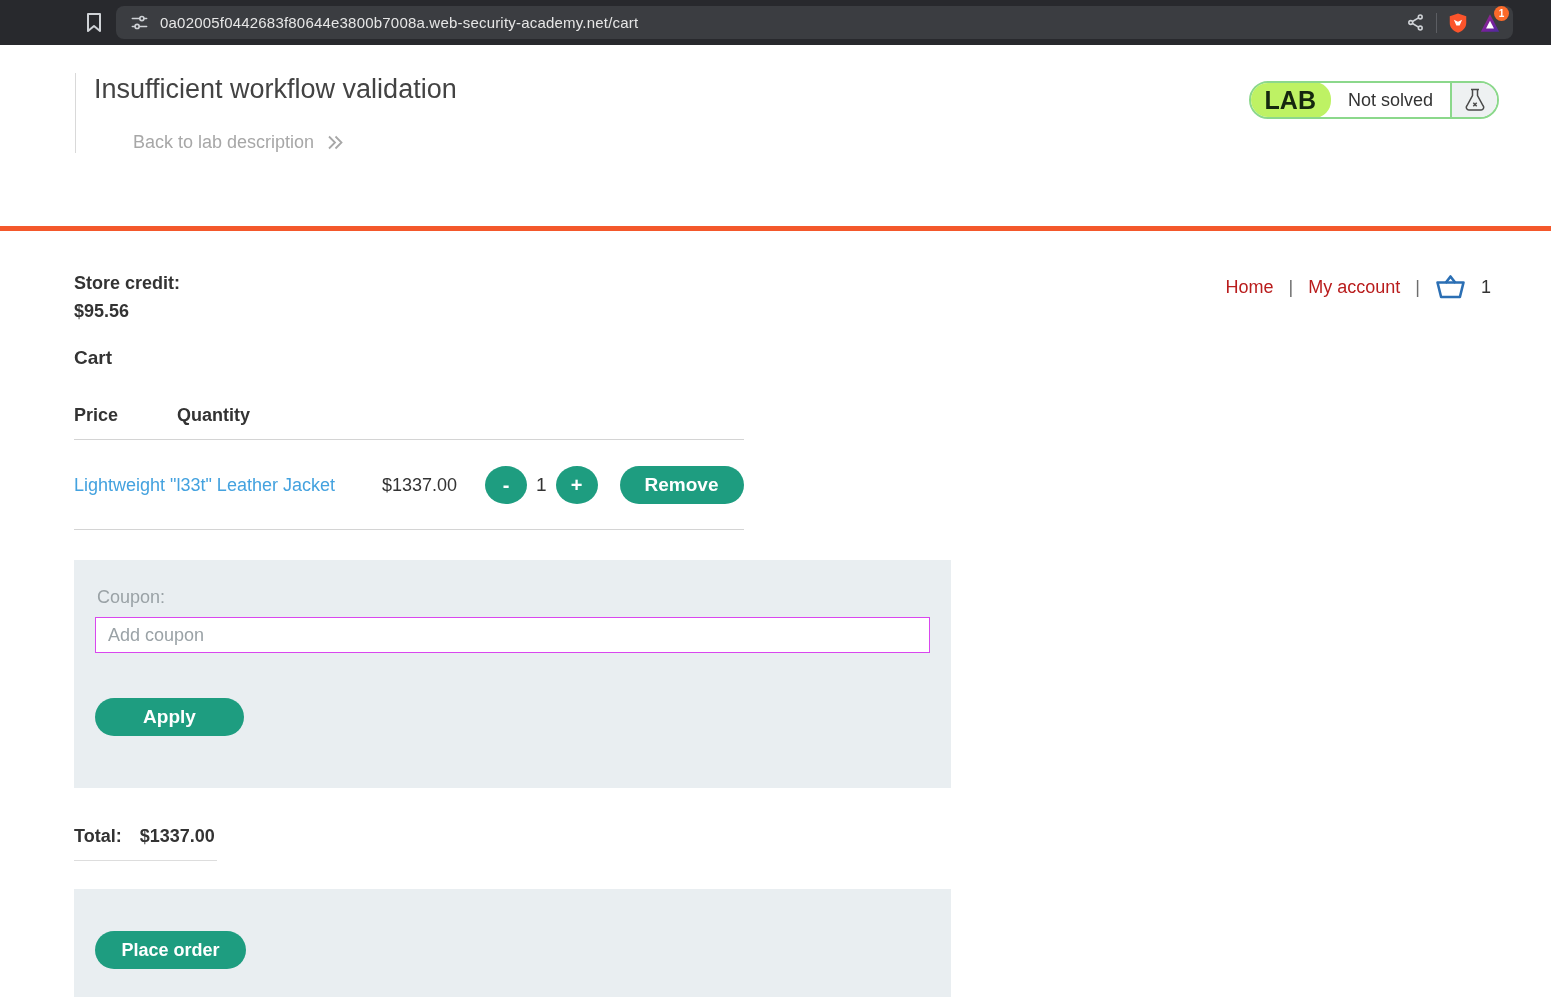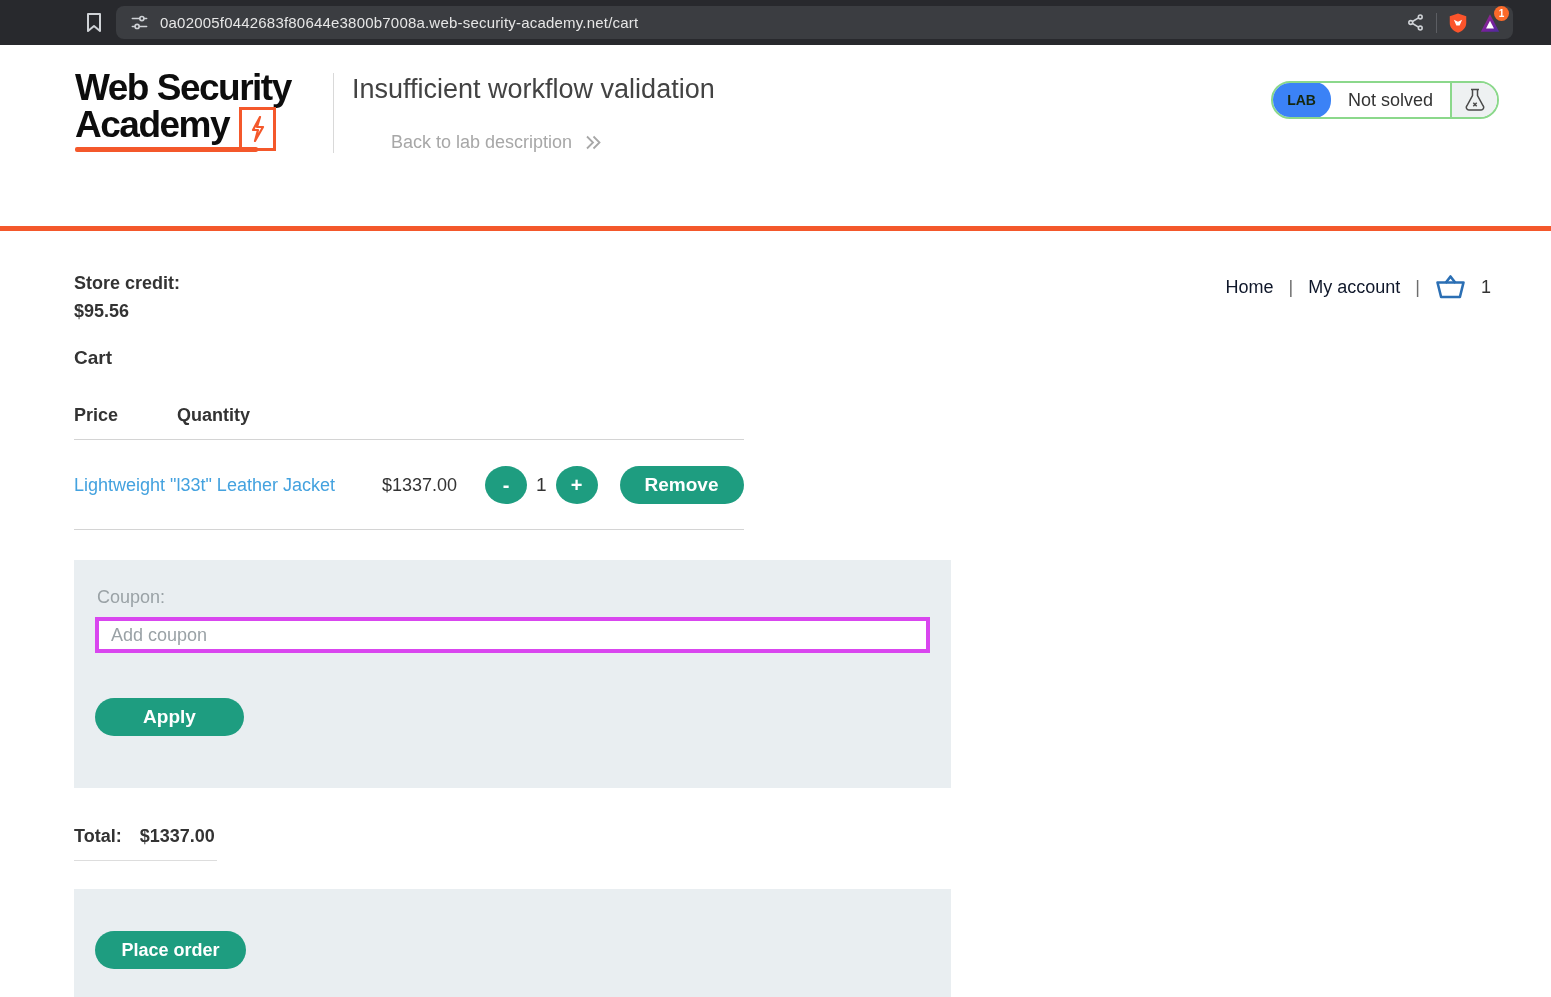--- a/index.html
+++ b/index.html
@@ -21,53 +21,53 @@
   .logo-line1 { font-size:37px; font-weight:bold; letter-spacing:-1.5px; color:#0d0d0d; line-height:1.0; }
   .logo-row2 { display:flex; align-items:flex-end; }
   .logo-line2 { font-size:37px; font-weight:bold; letter-spacing:-1.5px; color:#0d0d0d; line-height:1.0; }
   .bolt-box { width:37px; height:44px; border:3px solid #f4582b; margin-left:10px; margin-bottom:-8px; display:flex; align-items:center; justify-content:center; }
   .logo-underline { width:183px; height:5px; background:#f4582b; margin-top:4px; border-radius:2px; }
   .header-div { width:1px; background:#d9d9d9; height:80px; margin:4px 18px 0 0; }
   .titleblock { padding-top:5px; }
   .lab-title { font-size:27px; color:#434343; font-weight:400; }
   .back-link { margin-top:27px; display:flex; align-items:center; gap:10px; font-size:18px; color:#a7a7a7; cursor:pointer;margin-left:39px; }
   .lab-badge { margin-left:auto; margin-top:12px; display:inline-flex; align-items:stretch; height:38px; border:2px solid #8bd88b; border-radius:20px; overflow:hidden; background:#fff; flex:0 0 auto; }
-  .lab-cell { background:#3b82f6; display:flex; align-items:center; padding:9px 15px; font-weight:bold; font-size:14px; color:#15270f; border-radius:0 17px 17px 0; margin:-1px 0 -1px -1px; }
+  .lab-cell { background:#bef264; display:flex; align-items:center; padding:9px 15px; font-weight:bold; font-size:25px; color:#15270f; border-radius:0 17px 17px 0; margin:-1px 0 -1px -1px; }
   .status-cell { display:flex; align-items:center; padding:0 17px; font-size:18px; color:#333; background:#fff; }
   .flask-cell { width:47px; background:#eef1f2; border-left:2px solid #8bd88b; display:flex; align-items:center; justify-content:center; }
 
   .orange-rule { height:5px; background:#f4582b; }
 
   
   .content { padding:38px 0 0 74px; }
   .toprow { display:flex; justify-content:space-between; padding-right:60px; }
   .store-credit { font-size:18px; font-weight:bold; color:#333; line-height:28px; }
   .nav { display:flex; align-items:center; gap:15px; font-size:18px; padding-top:4px; height:32px; }
-  .nav a { color:#0f172a; text-decoration:none; cursor:pointer; }
+  .nav a { color:#b91c1c; text-decoration:none; cursor:pointer; }
   .nav .sep { color:#6d6d6d; }
   .cart-count { color:#333; }
 
   .cart-heading { margin-top:22px; font-size:19px; font-weight:bold; color:#333; }
 
   .cart-table { width:670px; margin-top:36px; }
   .thead { display:flex; font-weight:bold; font-size:18px; color:#333; padding-bottom:13px; border-bottom:1px solid #d4d4d4; }
   .col-name { width:308px; }
   .col-price { width:103px; }
   .col-qty { flex:1; }
   .trow { display:flex; align-items:center; padding:26px 0 25px; border-bottom:1px solid #d4d4d4; }
   .item-link { color:#44a2df; font-size:18px; text-decoration:none; cursor:pointer; }
   .item-price { font-size:18px; color:#333; }
   .qtycell { display:flex; align-items:center; }
   .qty-btn { width:42px; height:38px; border:none; border-radius:50%; background:#1e9d80; color:#fff; font-size:20px; font-weight:bold; display:flex; align-items:center; justify-content:center; cursor:pointer; }
   .qty-num { font-size:19px; color:#333; margin:0 9px; }
   .remove-btn { height:38px; margin-left:22px; border:none; border-radius:19px; background:#1e9d80; color:#fff; font-size:19px; font-weight:bold; padding:0 25px; cursor:pointer; }
 
   .coupon-panel { width:877px; margin-top:30px; background:#e9eef1; padding:27px 21px 52px; }
   .coupon-label { color:#9aa2a6; font-size:18px; margin-left:2px; }
-  .coupon-input { display:block; width:835px; height:36px; margin-top:9px; border:4px solid #d946ef; background:#fff; font-size:18px; padding:0 12px; color:#a21caf; font-family:"Liberation Sans", sans-serif; outline:none; }
+  .coupon-input { display:block; width:835px; height:36px; margin-top:9px; border:1px solid #d946ef; background:#fff; font-size:18px; padding:0 12px; color:#a21caf; font-family:"Liberation Sans", sans-serif; outline:none; }
   .coupon-input::placeholder { color:#9aa2a6; }
   .apply-btn { margin-top:45px; width:149px; height:38px; border:none; border-radius:19px; background:#1e9d80; color:#fff; font-size:19px; font-weight:bold; cursor:pointer; }
 
   .total-row { margin-top:38px; display:inline-flex; gap:18px; font-size:18px; font-weight:bold; color:#333; border-bottom:1px solid #ddd; padding:0 2px 13px 0; }
   .order-panel { width:877px; margin-top:28px; height:120px; background:#e9eef1; padding:42px 0 0 21px; }
   .order-btn { width:151px; height:38px; border:none; border-radius:19px; background:#1e9d80; color:#fff; font-size:18px; font-weight:bold; cursor:pointer; }
 </style>
 </head>
 <body>
 
@@ -117,32 +117,20 @@
         </defs>
         <path d="M12 2.5l10 19H2z" fill="url(#rg)"></path>
         <path d="M12 9.5l4.3 8.5H7.7z" fill="#fff"></path>
       </svg>
       <span class="badge">1</span>
     </span>
   </div>
 </div>
 
 <div class="header">
-  <div class="logo">
-    <div class="logo-line1">Web Security</div>
-    <div class="logo-row2">
-      <div class="logo-line2">Academy</div>
-      <div class="bolt-box">
-        <svg width="16" height="26" viewBox="0 0 16 26">
-            <path d="M10 1L3 14h5l-3 11 8-14H7z" fill="none" stroke="#f4582b" stroke-width="2.2" stroke-linejoin="round"></path>
-          </svg>
-      </div>
-    </div>
-    <div class="logo-underline"></div>
-  </div>
   <div class="header-div"></div>
   <div class="titleblock">
     <div class="lab-title">Insufficient workflow validation</div>
     <div class="back-link">
       <span>Back to lab description</span>
       <svg width="22" height="15" viewBox="0 0 22 15" fill="none" stroke="#a7a7a7" stroke-width="1.8">
           <path d="M5 1.5l6 6-6 6M11.5 1.5l6 6-6 6"></path>
         </svg>
     </div>
   </div>

